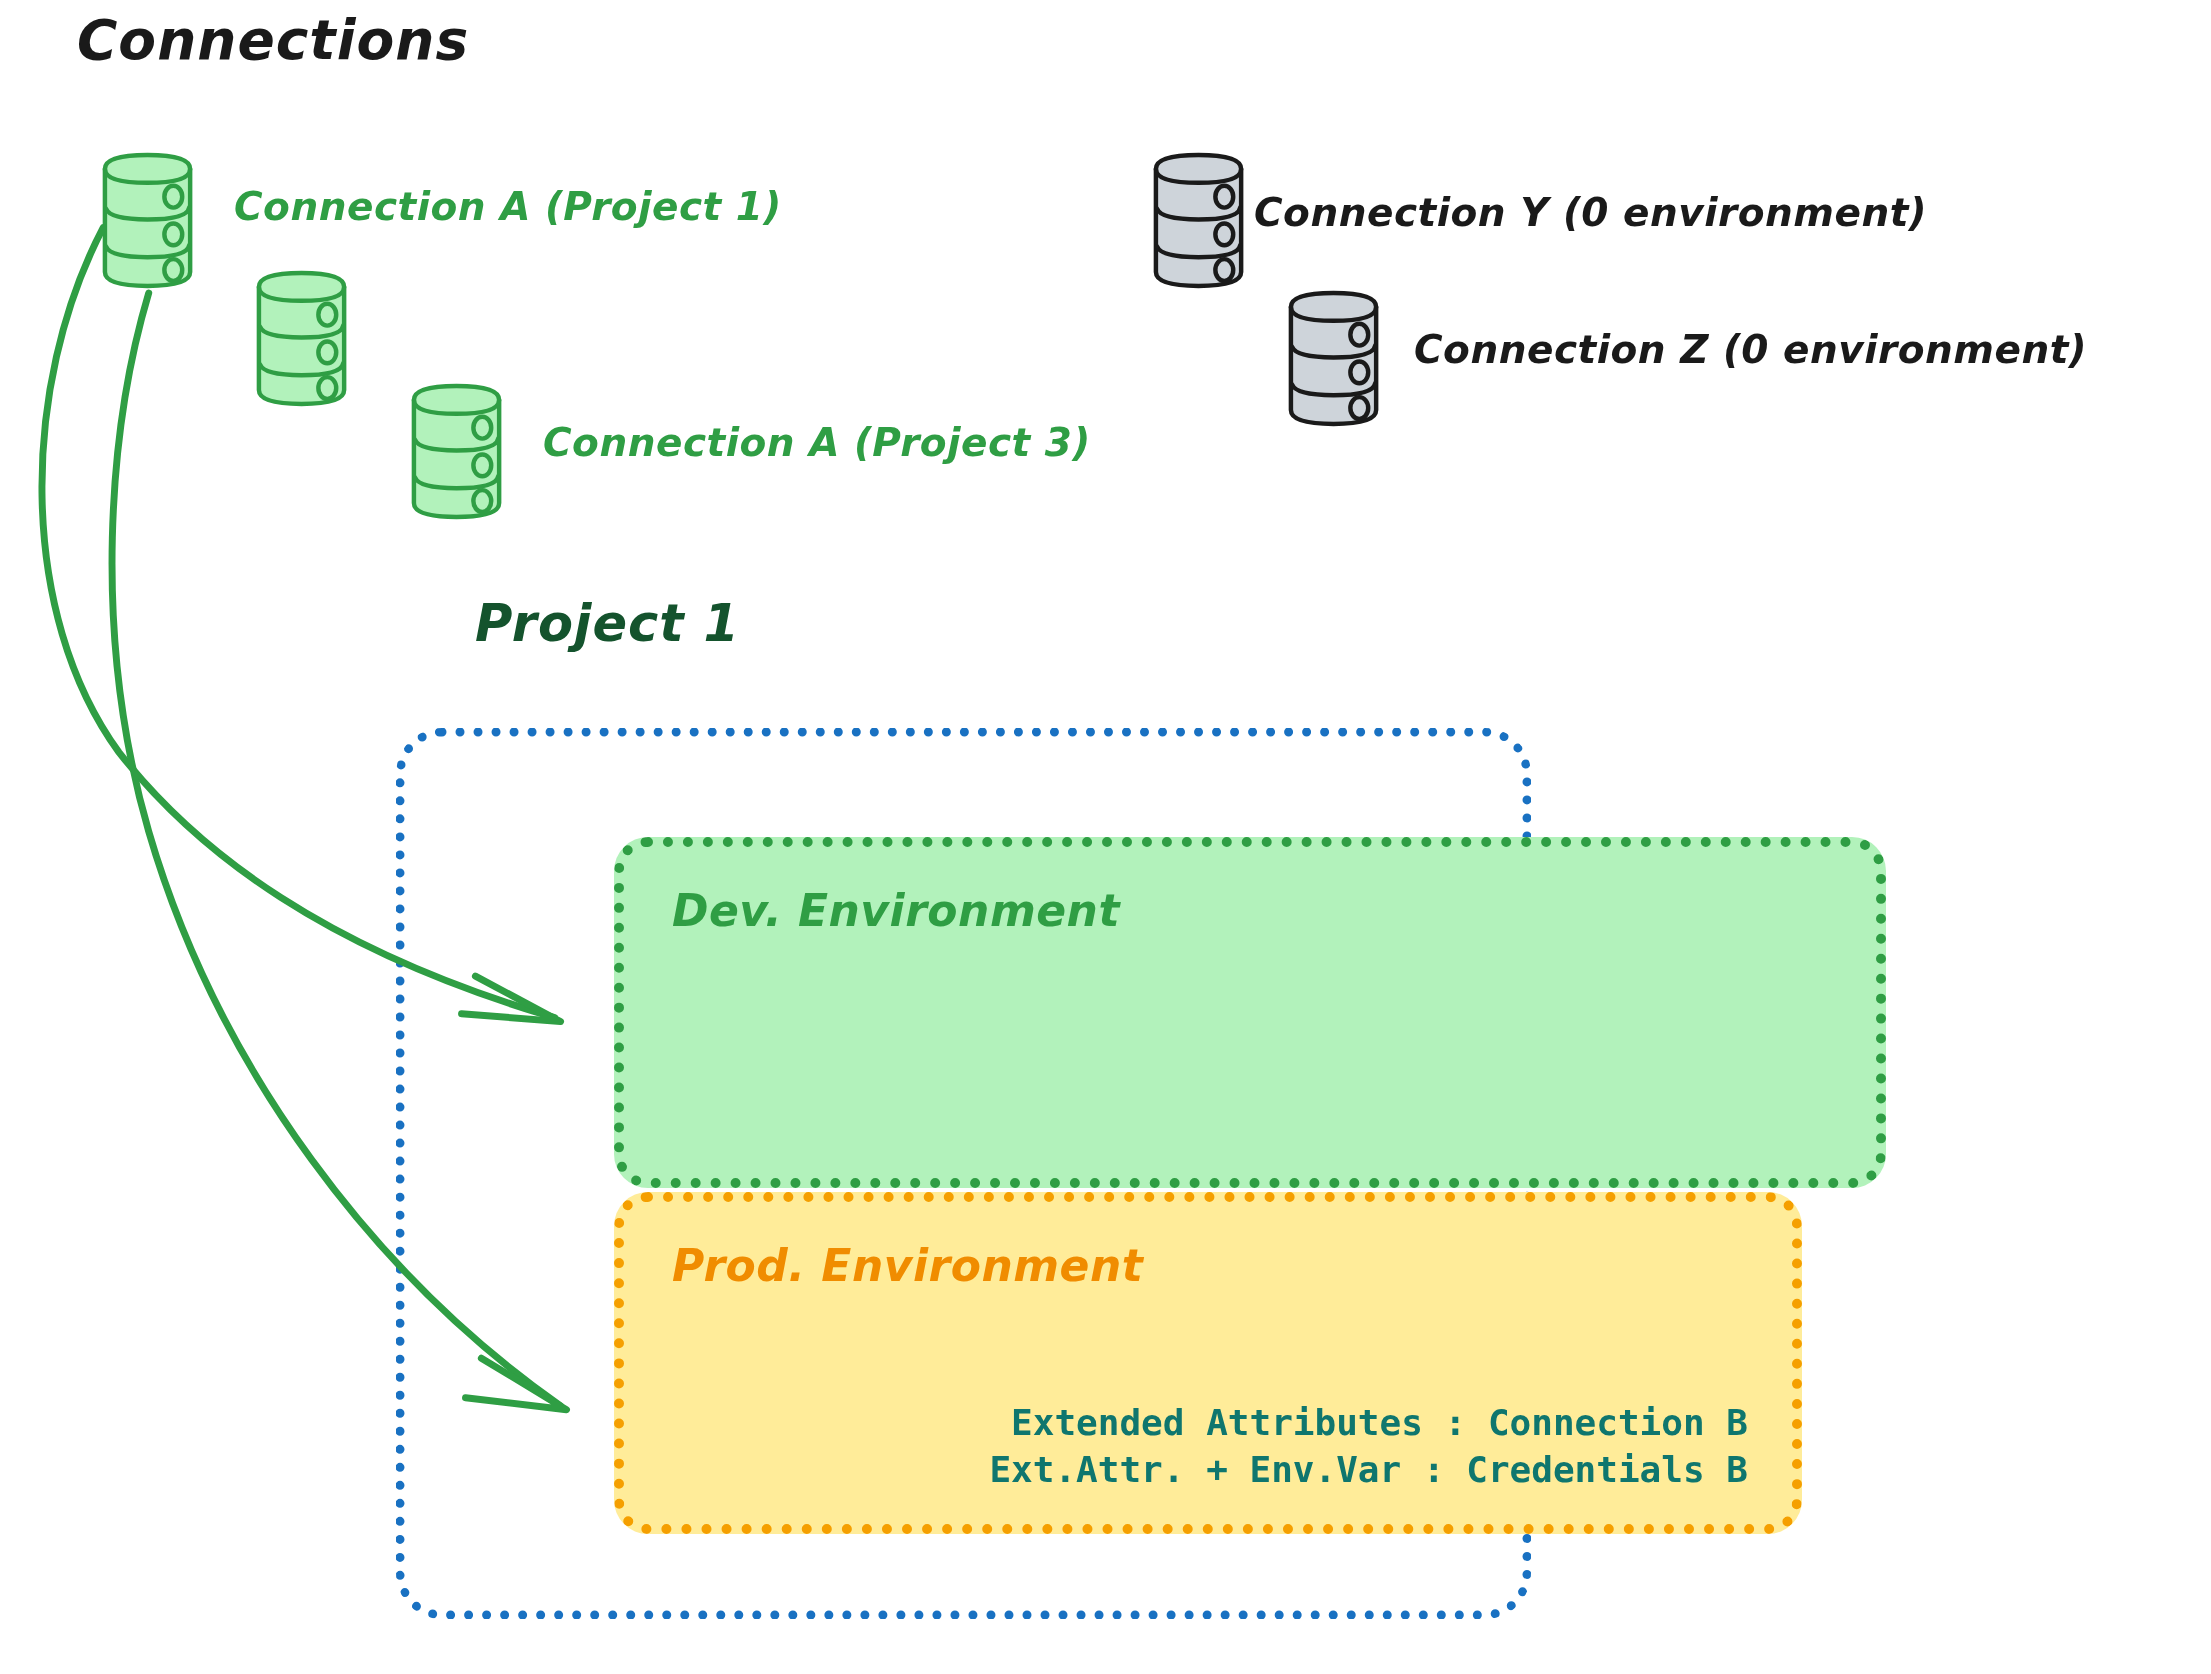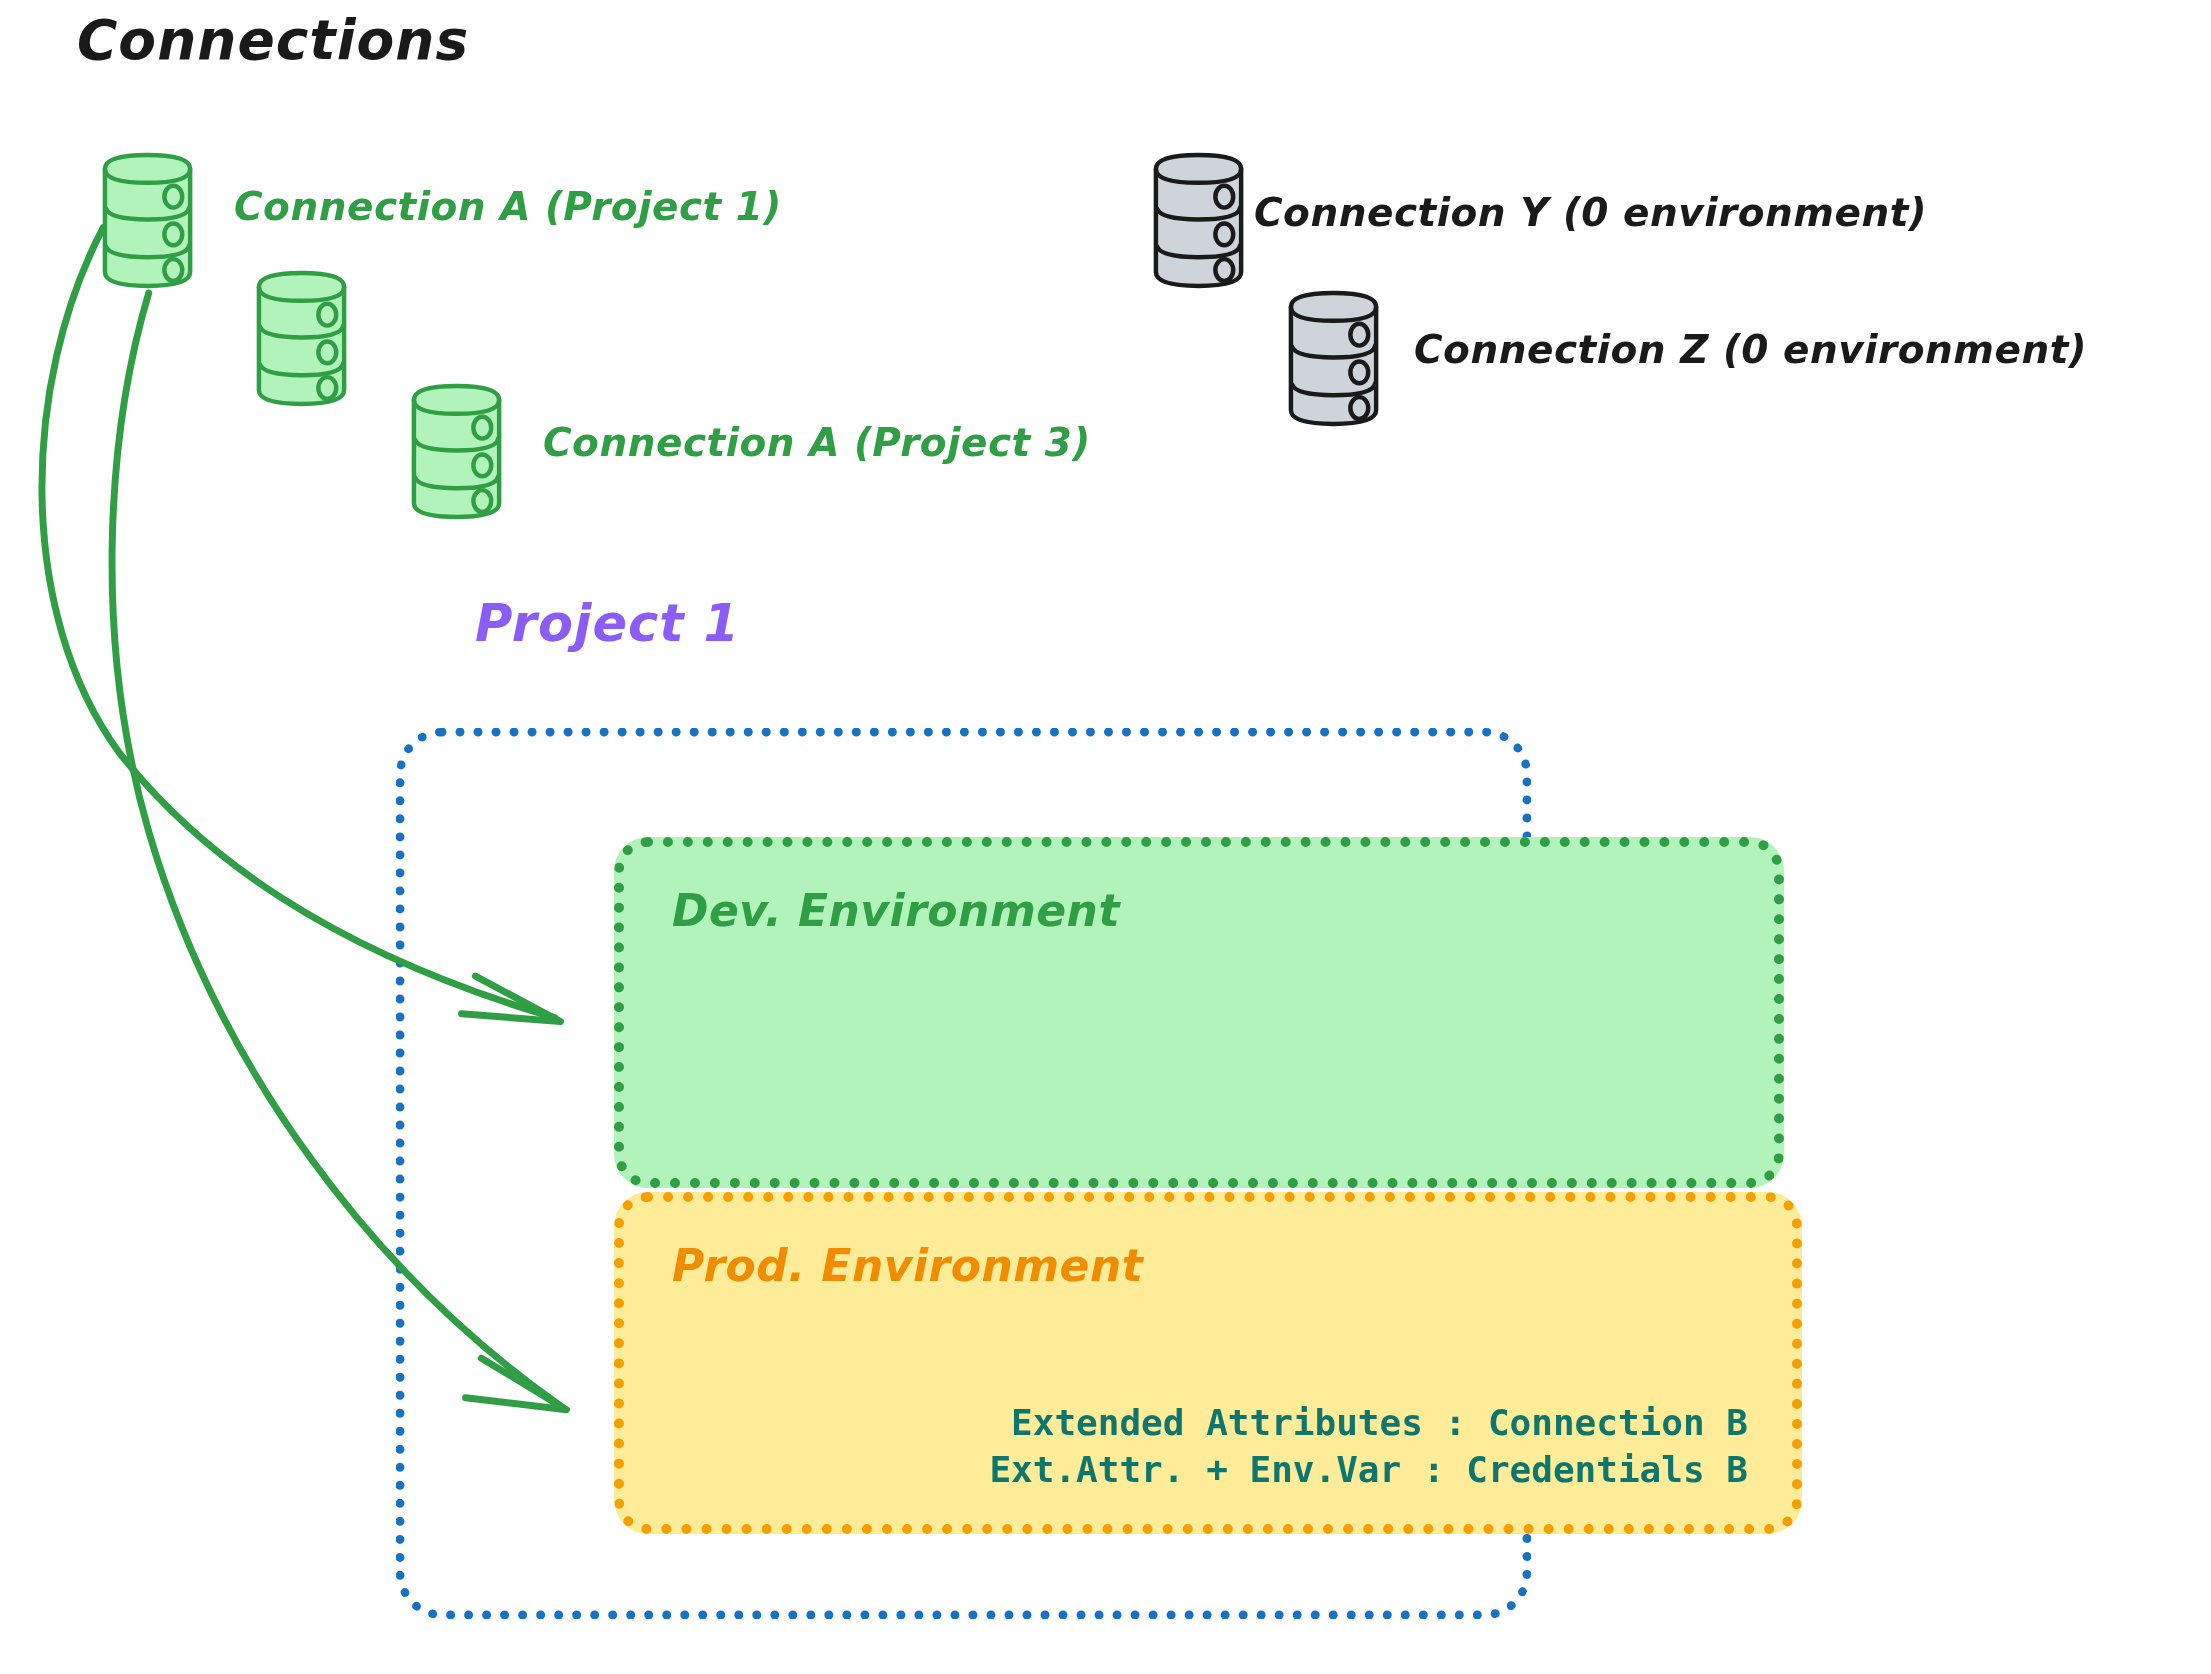--- a/index.html
+++ b/index.html
@@ -34,21 +34,21 @@
     top: 8px;
     font-size: 55px;
     color: #1a1a1a;
     letter-spacing: 1px;
   }
   #title-project {
     position: absolute;
     left: 475px;
     top: 594px;
     font-size: 51px;
-    color: #8b5cf6;
+    color: #14532d;
     letter-spacing: 1px;
   }
 
   .conn-label {
     position: absolute;
     font-size: 39px;
     white-space: nowrap;
     letter-spacing: 0.5px;
   }
   .conn-label.green { color: #2f9e44; }
@@ -73,21 +73,21 @@
 
   
   .env-box {
     position: absolute;
     box-sizing: border-box;
     border-radius: 34px;
   }
   #dev-box {
     left: 614px;
     top: 837px;
-    width: 1170px;
+    width: 1272px;
     height: 351px;
     background: #b2f2bb;
     border: 10px dotted #2f9e44;
   }
   #prod-box {
     left: 614px;
     top: 1192px;
     width: 1188px;
     height: 342px;
     background: #ffec99;

